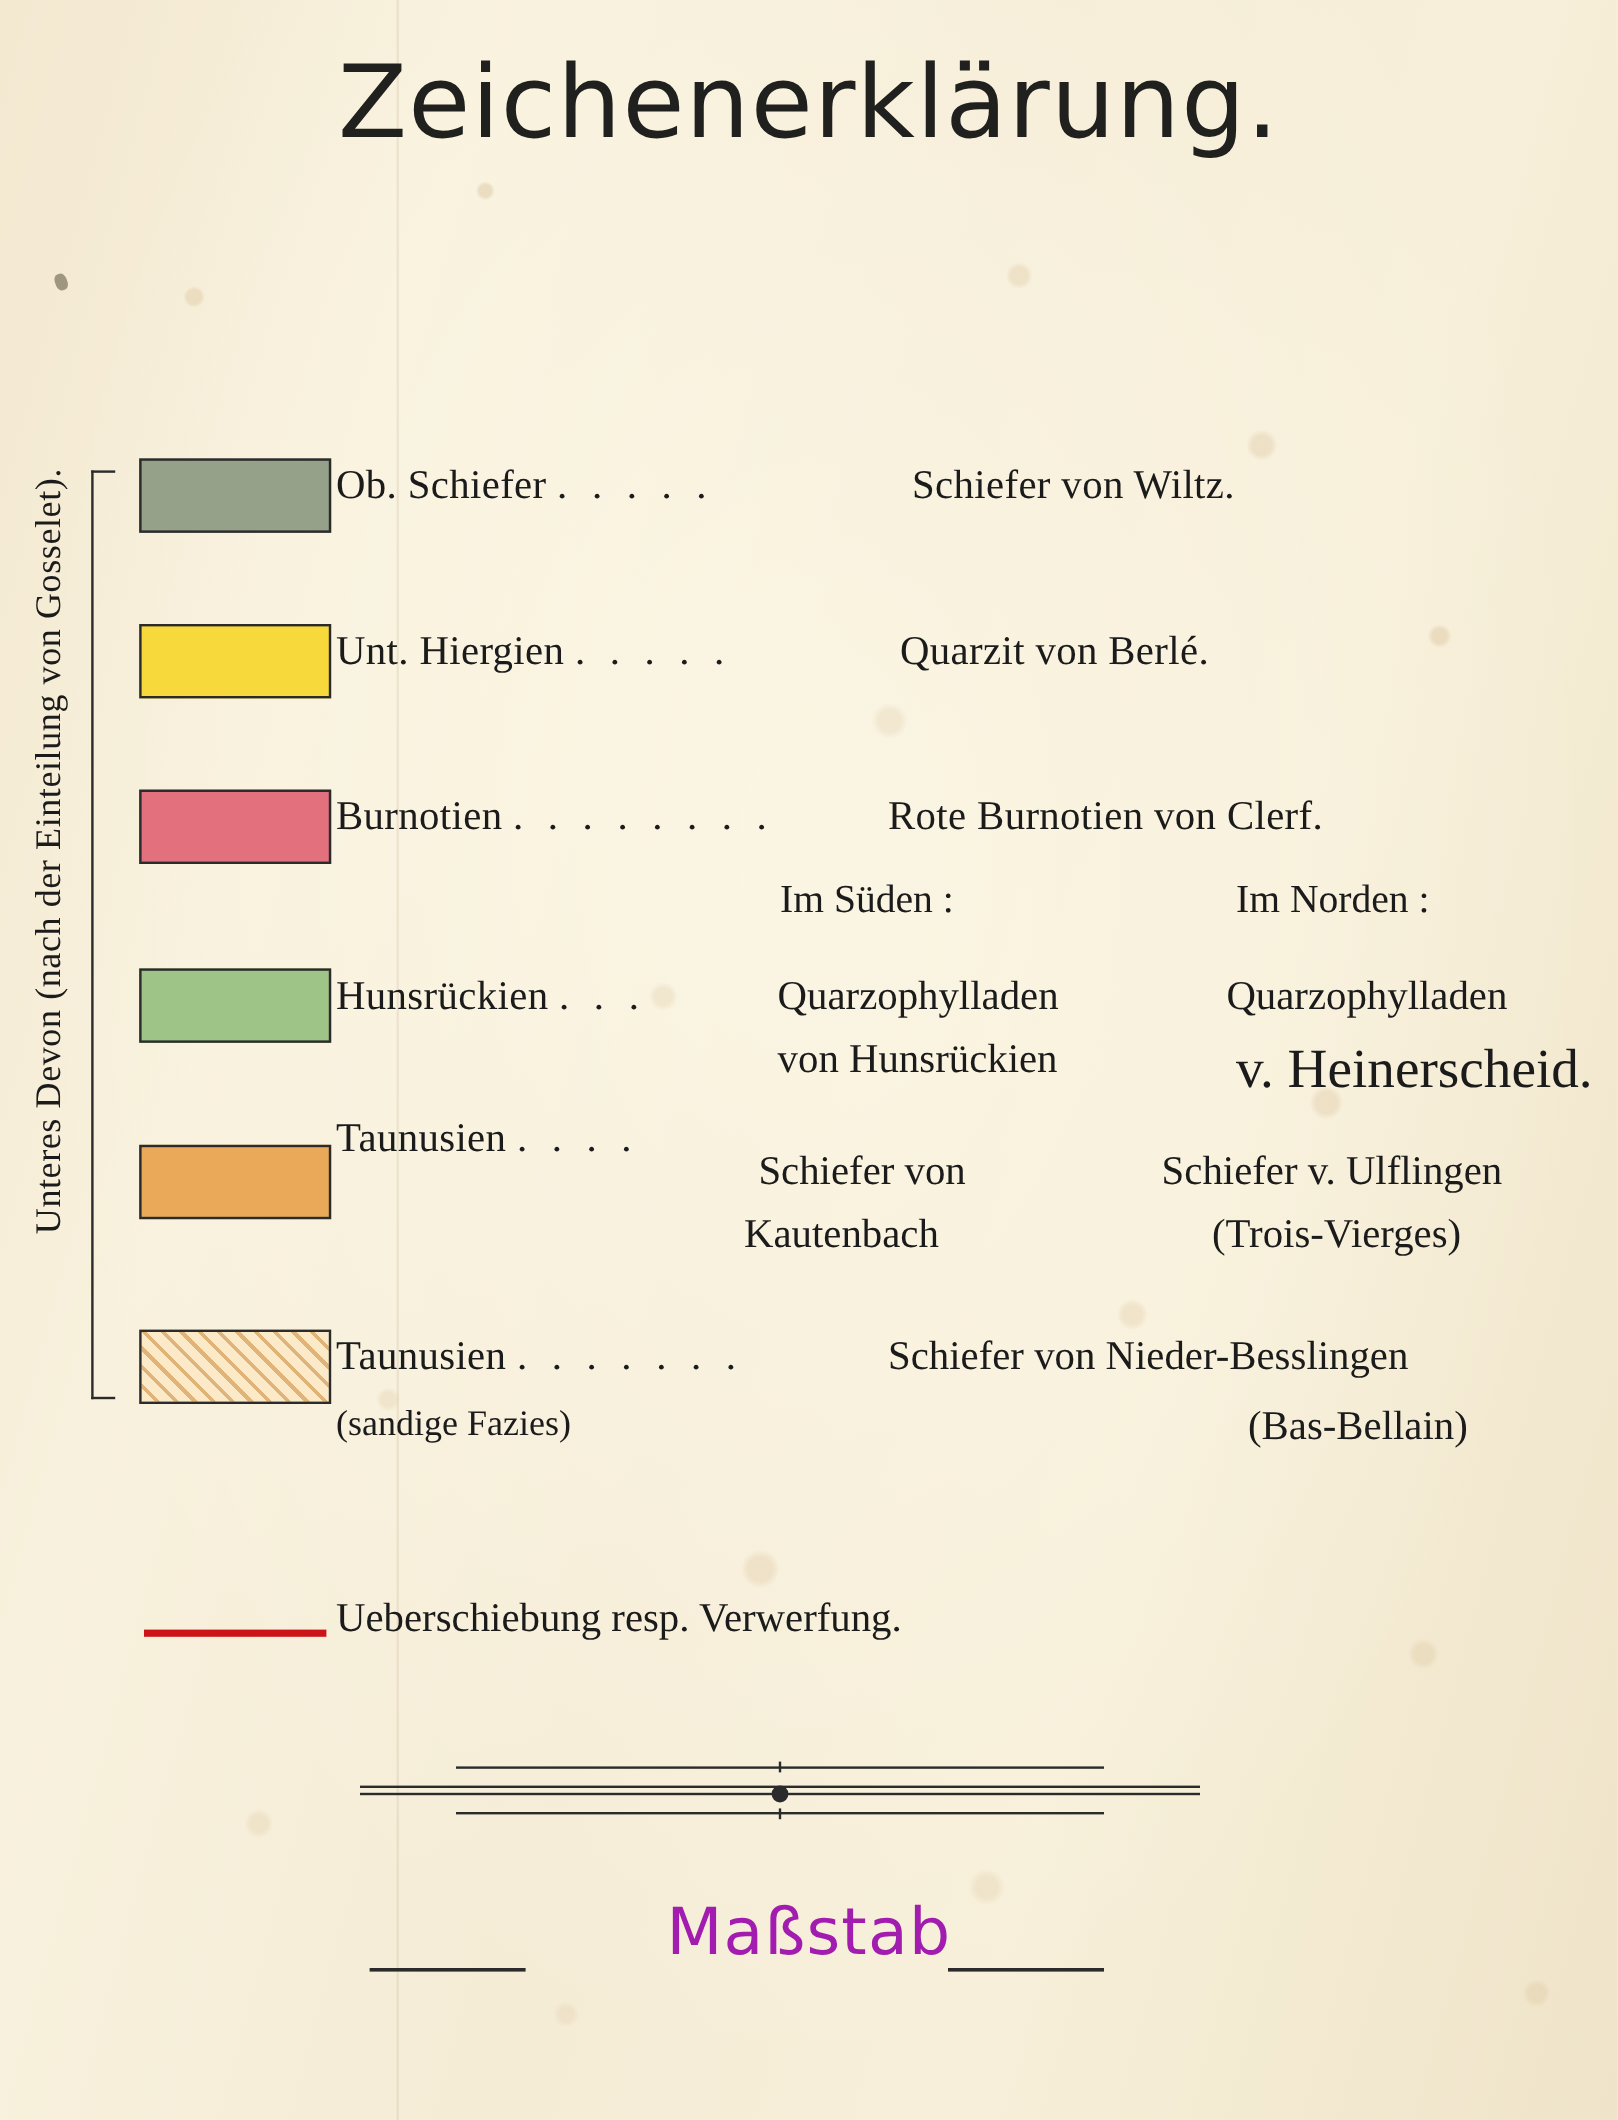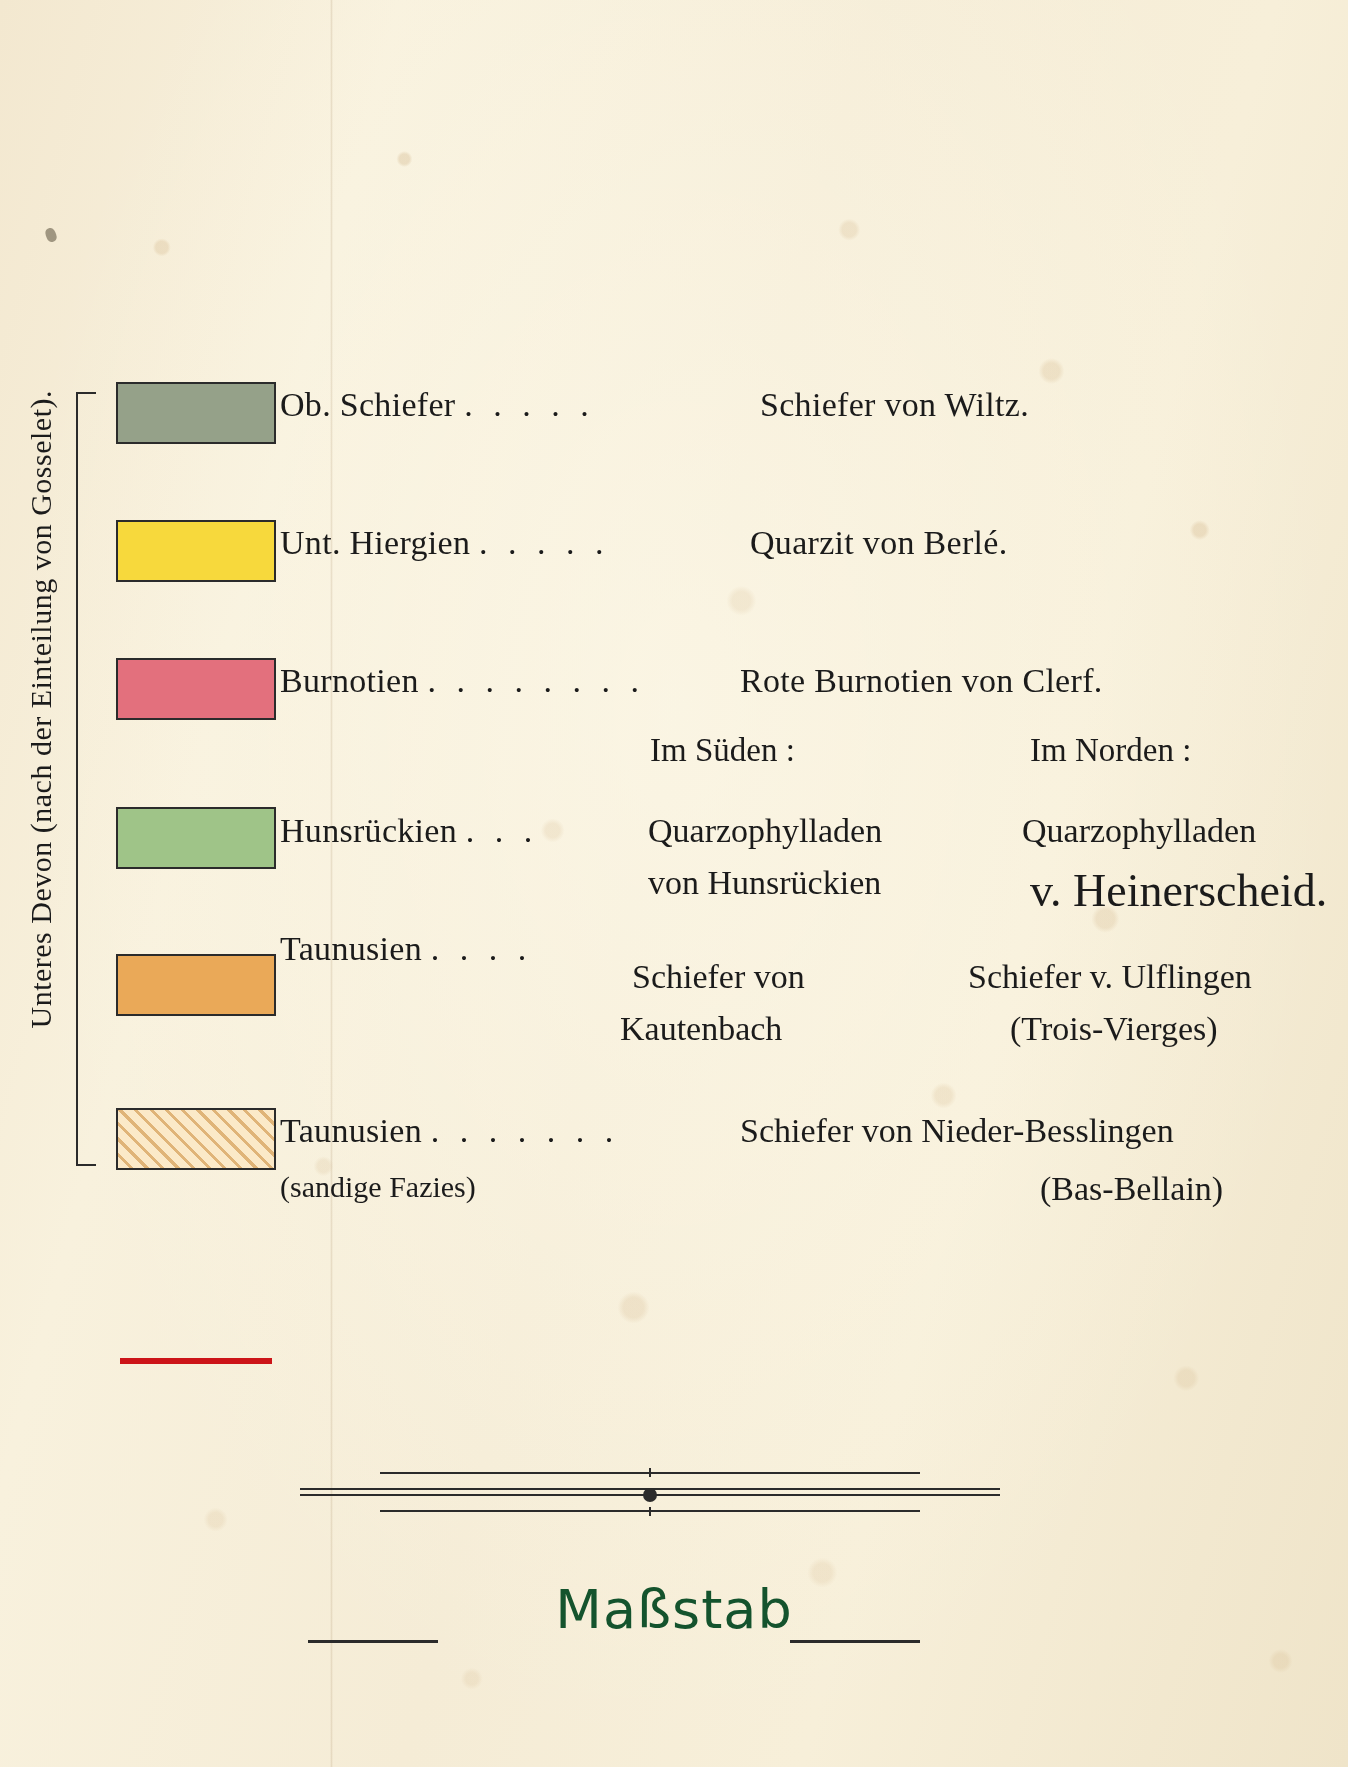--- a/index.html
+++ b/index.html
@@ -206,21 +206,21 @@
 
   
   .scale {
     position: absolute;
     left: 0; right: 0;
     top: 1578px;
     text-align: center;
     font-family: "DejaVu Sans", sans-serif;
     font-size: 54px;
     letter-spacing: 1px;
-    color: #14532d;
+    color: #a21caf;
   }
   .scale .ratio {
     display: block;
     margin-top: 10px;
     font-size: 54px;
     letter-spacing: 2px;
   }
   .scale-rule-l, .scale-rule-r {
     position: absolute;
     top: 1640px;
@@ -241,20 +241,21 @@
   }
 </style>
 </head>
 <body>
 
 <div class="page">
   <div class="paper-stains"></div>
   <div class="fold"></div>
   <div class="stray"></div>
 
+  <div class="title">Zeichenerklärung.</div>
 
   <div class="bracket"></div>
   <div class="vlabel">
     <span class="vlabel-inner">Unteres Devon (nach der Einteilung von Gosselet).</span>
   </div>
 
 
   <div class="legend">
 
     <div class="row">
@@ -319,20 +320,21 @@
         <span class="dots">. . . . . . .</span>
       </div>
       <div class="sub" style="left:280px;top:788px">(sandige Fazies)</div>
       <div class="sub" style="left:740px;top:730px;font-size:34px">Schiefer von Nieder-Besslingen</div>
       <div class="sub" style="left:1040px;top:788px;font-size:34px">(Bas-Bellain)</div>
     </div>
 
   </div>
 
   <div class="fault-line"></div>
+  <div class="fault-label">Ueberschiebung resp. Verwerfung.</div>
 
   <div class="ornament">
     <div class="ln" style="top:22px;left:80px;right:80px"></div>
     <div class="ln" style="top:38px;left:0px;right:0px"></div>
     <div class="ln" style="top:44px;left:0px;right:0px"></div>
     <div class="ln" style="top:60px;left:80px;right:80px"></div>
     <div class="tick" style="top:18px"></div>
     <div class="tick" style="top:57px"></div>
     <div class="dot"></div>
   </div>

